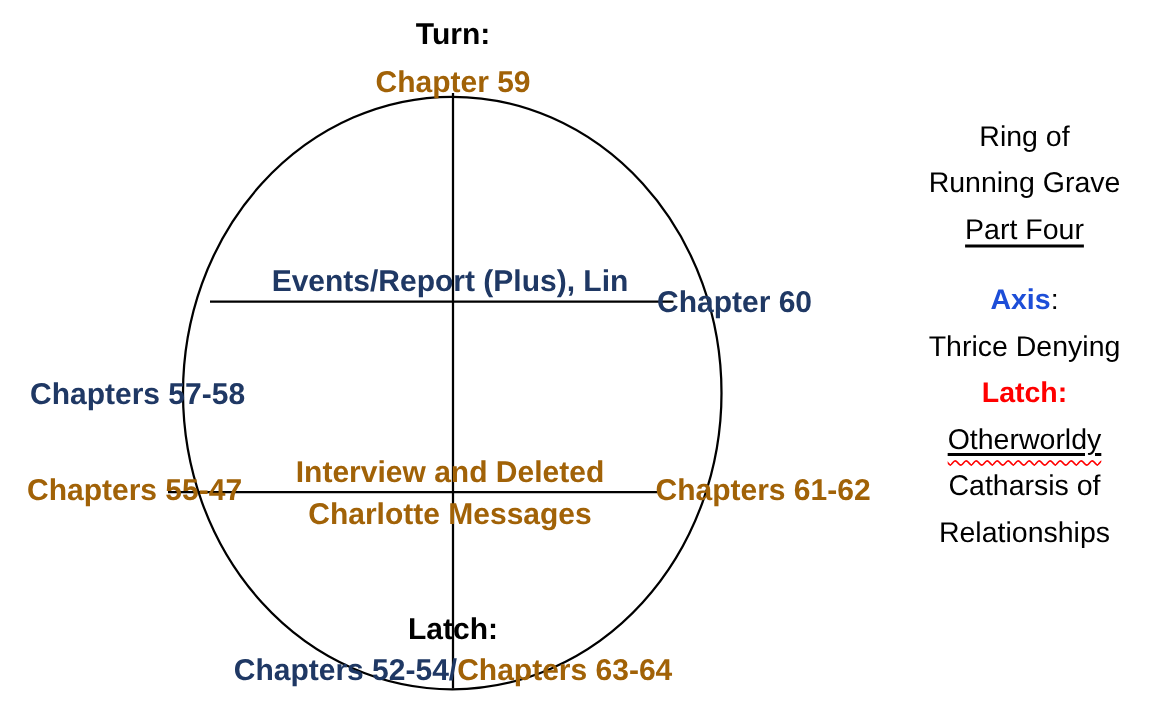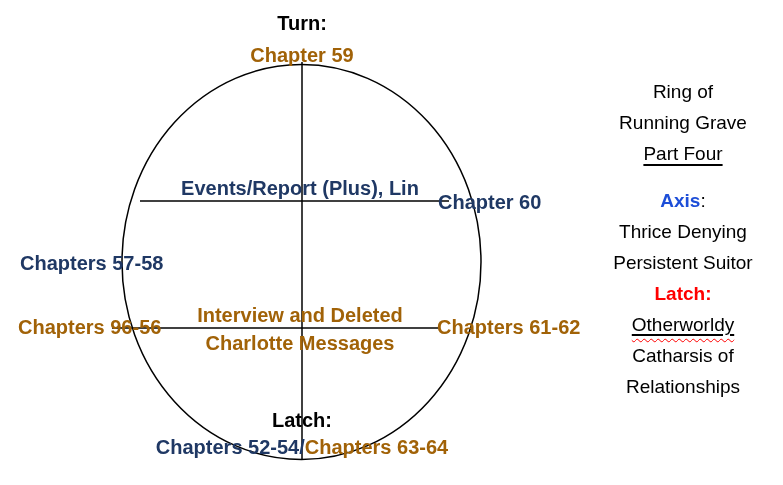--- a/index.html
+++ b/index.html
@@ -47,36 +47,35 @@
     <line x1="112" y1="328" x2="438" y2="328" stroke="#000000" stroke-width="1.5"></line>
   </svg>
 
   <div class="lbl blk ctr" style="left:302px; top:12px;">Turn:</div>
   <div class="lbl dred ctr" style="left:302px; top:44px;">Chapter 59</div>
 
   <div class="lbl navy" style="left:20px; top:204px;margin-top:48px;">Chapters 57-58</div>
   <div class="lbl navy ctr" style="left:300px; top:177px;">Events/Report (Plus), Lin</div>
   <div class="lbl navy" style="left:438px; top:191px;">Chapter 60</div>
 
-  <div class="lbl dred" style="left:18px; top:316px;">Chapters 96-56</div>
+  <div class="lbl dred" style="left:18px; top:316px;">Chapters 55-47</div>
   <div class="lbl dred ctr" style="left:300px; top:304px;">Interview and Deleted</div>
   <div class="lbl dred ctr" style="left:300px; top:332px;">Charlotte Messages</div>
   <div class="lbl dred" style="left:437px; top:316px;">Chapters 61-62</div>
 
   <div class="lbl blk ctr" style="left:302px; top:409px;">Latch:</div>
   <div class="lbl ctr" style="left:302px; top:436px;">
     <span class="navy">Chapters 52-54/</span><span class="dred">Chapters 63-64</span>
   </div>
 
   <div class="panel">
     <div>Ring of</div>
     <div class="italic">Running Grave</div>
     <div class="uline">Part Four</div>
     <div class="gap"><span class="axis-word">Axis</span><span class="axis-colon">:</span></div>
     <div>Thrice Denying</div>
-    <div>Persistent Suitor</div>
     <div class="latch-word">Latch:</div>
     <div><span class="squiggle-outer"><span class="squiggle-inner">Otherworldy</span></span></div>
     <div>Catharsis of</div>
     <div>Relationships</div>
   </div>
 
 </div>
 
 </body></html>

